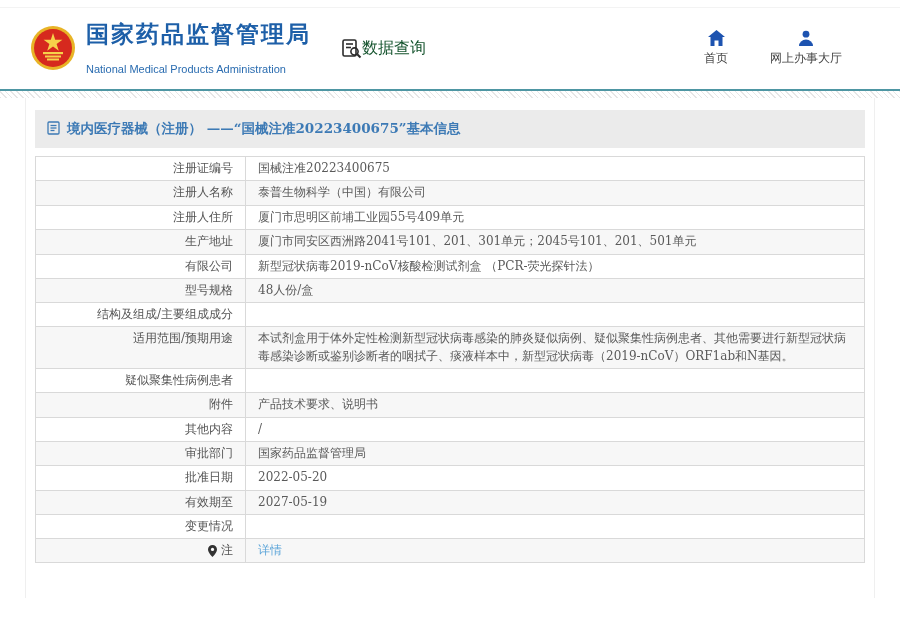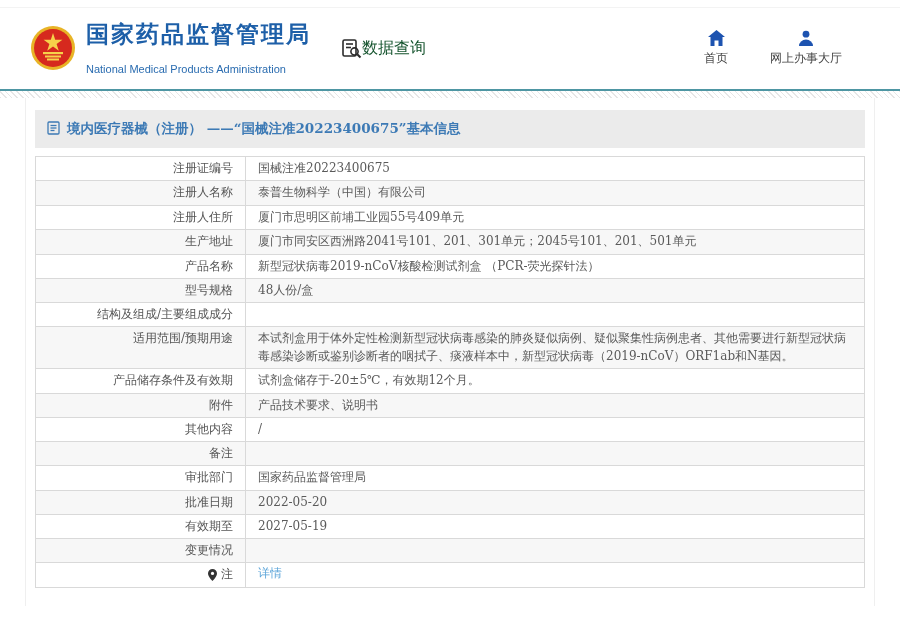--- a/index.html
+++ b/index.html
@@ -33,21 +33,21 @@
 
   .table { margin-top:8px; border:1px solid #d9d9d9; border-bottom:none;
     font-family:"DejaVu Serif", serif; font-size:12px; color:#555; }
   .row { display:flex; border-bottom:1px solid #d9d9d9; background:#fff; }
   .row:nth-child(even) { background:#f7f7f7; }
   .cell { line-height:1.35; padding:3px 12px; min-height:23px; display:flex; }
   .cell.label { width:210px; flex:none; justify-content:flex-end; text-align:right;
     border-right:1px solid #d9d9d9; gap:4px; color:#555; }
   .cell.value { flex:1; color:#5a5a5a; line-height:1.45; }
   .pin { display:inline-flex; align-items:center; }
-  .link { color:#5ca5d9; text-decoration:none; cursor:pointer;font-family:Liberation Mono, monospace; }
+  .link { color:#5ca5d9; text-decoration:none; cursor:pointer; }
 </style>
 </head>
 <body>
 
 <div class="topline"></div>
 
 <div class="header">
   <div class="brand">
     <span class="emblem">
       <svg width="46" height="46" viewBox="0 0 46 46">
@@ -135,21 +135,21 @@
         <div class="cell value">厦门市思明区前埔工业园55号409单元</div>
       </div>
       <div class="row">
         <div class="cell label">
           <span>生产地址</span>
         </div>
         <div class="cell value">厦门市同安区西洲路2041号101、201、301单元；2045号101、201、501单元</div>
       </div>
       <div class="row">
         <div class="cell label">
-          <span>产品名称</span>
+          <span>有限公司</span>
         </div>
         <div class="cell value">新型冠状病毒2019-nCoV核酸检测试剂盒 （PCR-荧光探针法）</div>
       </div>
       <div class="row">
         <div class="cell label">
           <span>型号规格</span>
         </div>
         <div class="cell value">48人份/盒</div>
       </div>
       <div class="row">
@@ -158,41 +158,34 @@
         </div>
       </div>
       <div class="row">
         <div class="cell label">
           <span>适用范围/预期用途</span>
         </div>
         <div class="cell value">本试剂盒用于体外定性检测新型冠状病毒感染的肺炎疑似病例、疑似聚集性病例患者、其他需要进行新型冠状病毒感染诊断或鉴别诊断者的咽拭子、痰液样本中，新型冠状病毒（2019-nCoV）ORF1ab和N基因。</div>
       </div>
       <div class="row">
         <div class="cell label">
-          <span>产品储存条件及有效期</span>
-        </div>
-        <div class="cell value">试剂盒储存于-20±5℃，有效期12个月。</div>
+          <span>疑似聚集性病例患者</span>
+        </div>
       </div>
       <div class="row">
         <div class="cell label">
           <span>附件</span>
         </div>
         <div class="cell value">产品技术要求、说明书</div>
       </div>
       <div class="row">
         <div class="cell label">
           <span>其他内容</span>
         </div>
         <div class="cell value">/</div>
-      </div>
-      <div class="row">
-        <div class="cell label">
-          <span>备注</span>
-        </div>
-        <div class="cell value"></div>
       </div>
       <div class="row">
         <div class="cell label">
           <span>审批部门</span>
         </div>
         <div class="cell value">国家药品监督管理局</div>
       </div>
       <div class="row">
         <div class="cell label">
           <span>批准日期</span>

